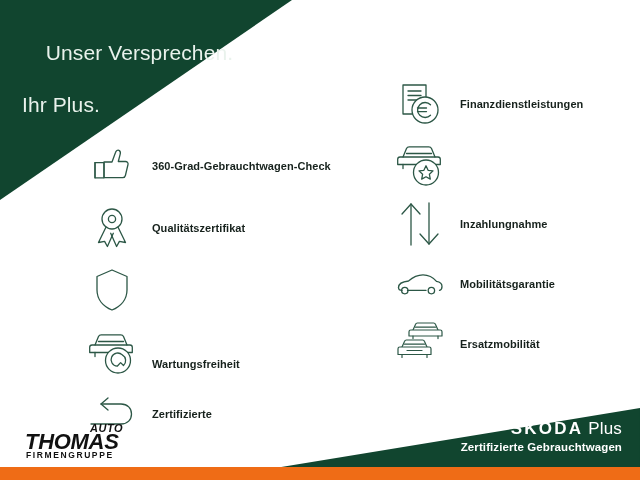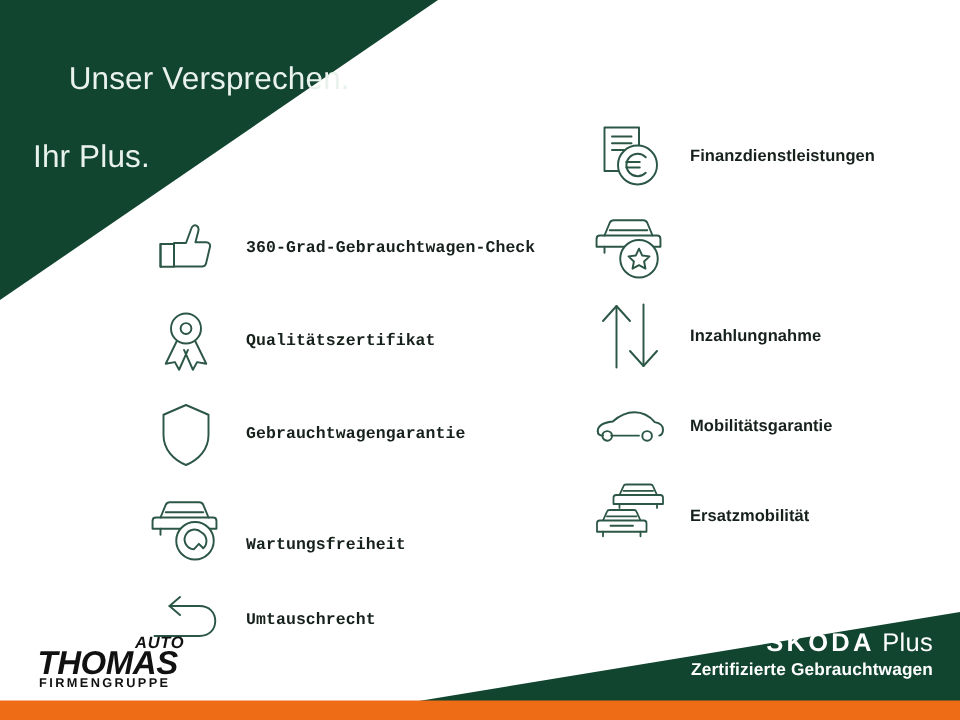--- a/index.html
+++ b/index.html
@@ -27,21 +27,21 @@
     font-size:21px;
     line-height:26px;
     font-weight:400;
     letter-spacing:0.1px;
     white-space:pre;
   }
   .headline .l2{display:block;}
 
   
   .col{position:absolute;}
-  .col-left{left:96px;top:140px;width:300px;font-family:Liberation Mono, monospace;}
+  .col-left{left:84px;top:140px;width:300px;}
   .col-right{left:392px;top:78px;width:250px;}
 
   .feature{
     display:flex;
     align-items:center;
     height:52px;
     margin-bottom:10px;
   }
   .feature .ico{
     width:56px;
@@ -150,21 +150,20 @@
       </span>
       <span class="lbl" style="color: rgb(22, 33, 28);">Qualitätszertifikat</span>
     </div>
 
     <div class="feature">
       <span class="ico">
         <svg width="38" height="46" viewBox="0 0 38 46" fill="none" stroke="#2c5746" stroke-width="1.3" stroke-linecap="round" stroke-linejoin="round">
           <path d="M19 3 L34 9.5 V23 C34 32.5 27.5 39.5 19 43 C10.5 39.5 4 32.5 4 23 V9.5 Z"></path>
         </svg>
       </span>
-      <span class="lbl" style="color: rgb(22, 33, 28);">Gebrauchtwagengarantie</span>
     </div>
 
     <div class="feature">
       <span class="ico">
         <svg width="50" height="46" viewBox="0 0 50 46" fill="none" stroke="#2c5746" stroke-width="1.3" stroke-linecap="round" stroke-linejoin="round">
           <path d="M8 16 L11.5 7.5 C12 6.4 13 5.8 14.2 5.8 H33.8 C35 5.8 36 6.4 36.5 7.5 L40 16"></path>
           <path d="M5 16 H43 C44.3 16 45.3 17 45.3 18.3 V23.5 H2.7 V18.3 C2.7 17 3.7 16 5 16 Z"></path>
           <line x1="8" y1="23.5" x2="8" y2="27.5"></line>
           <line x1="40" y1="23.5" x2="40" y2="26"></line>
           <line x1="11.5" y1="12.5" x2="36.5" y2="12.5"></line>
@@ -175,21 +174,21 @@
       <span class="lbl" style="color: rgb(22, 33, 28); margin-top: 24px;">Wartungsfreiheit</span>
     </div>
 
     <div class="feature">
       <span class="ico">
         <svg width="48" height="34" viewBox="0 0 48 34" fill="none" stroke="#2c5746" stroke-width="1.3" stroke-linecap="round" stroke-linejoin="round">
           <path d="M3 27 H33 C39.6 27 43.5 22.6 43.5 17 C43.5 11.4 39.6 7 33 7 H13"></path>
           <polyline points="20,1 13,7 20,13"></polyline>
         </svg>
       </span>
-      <span class="lbl" style="color: rgb(22, 33, 28);">Umtauschrecht</span>
+      <span class="lbl" style="color: rgb(22, 33, 28);">Zertifizierte</span>
     </div>
 
   </div>
 
   <div class="col col-right">
 
     <div class="feature">
       <span class="ico">
         <svg width="44" height="46" viewBox="0 0 44 46" fill="none" stroke="#2c5746" stroke-width="1.3" stroke-linecap="round" stroke-linejoin="round">
           <path d="M5 4 H28 V33 H5 Z"></path>

